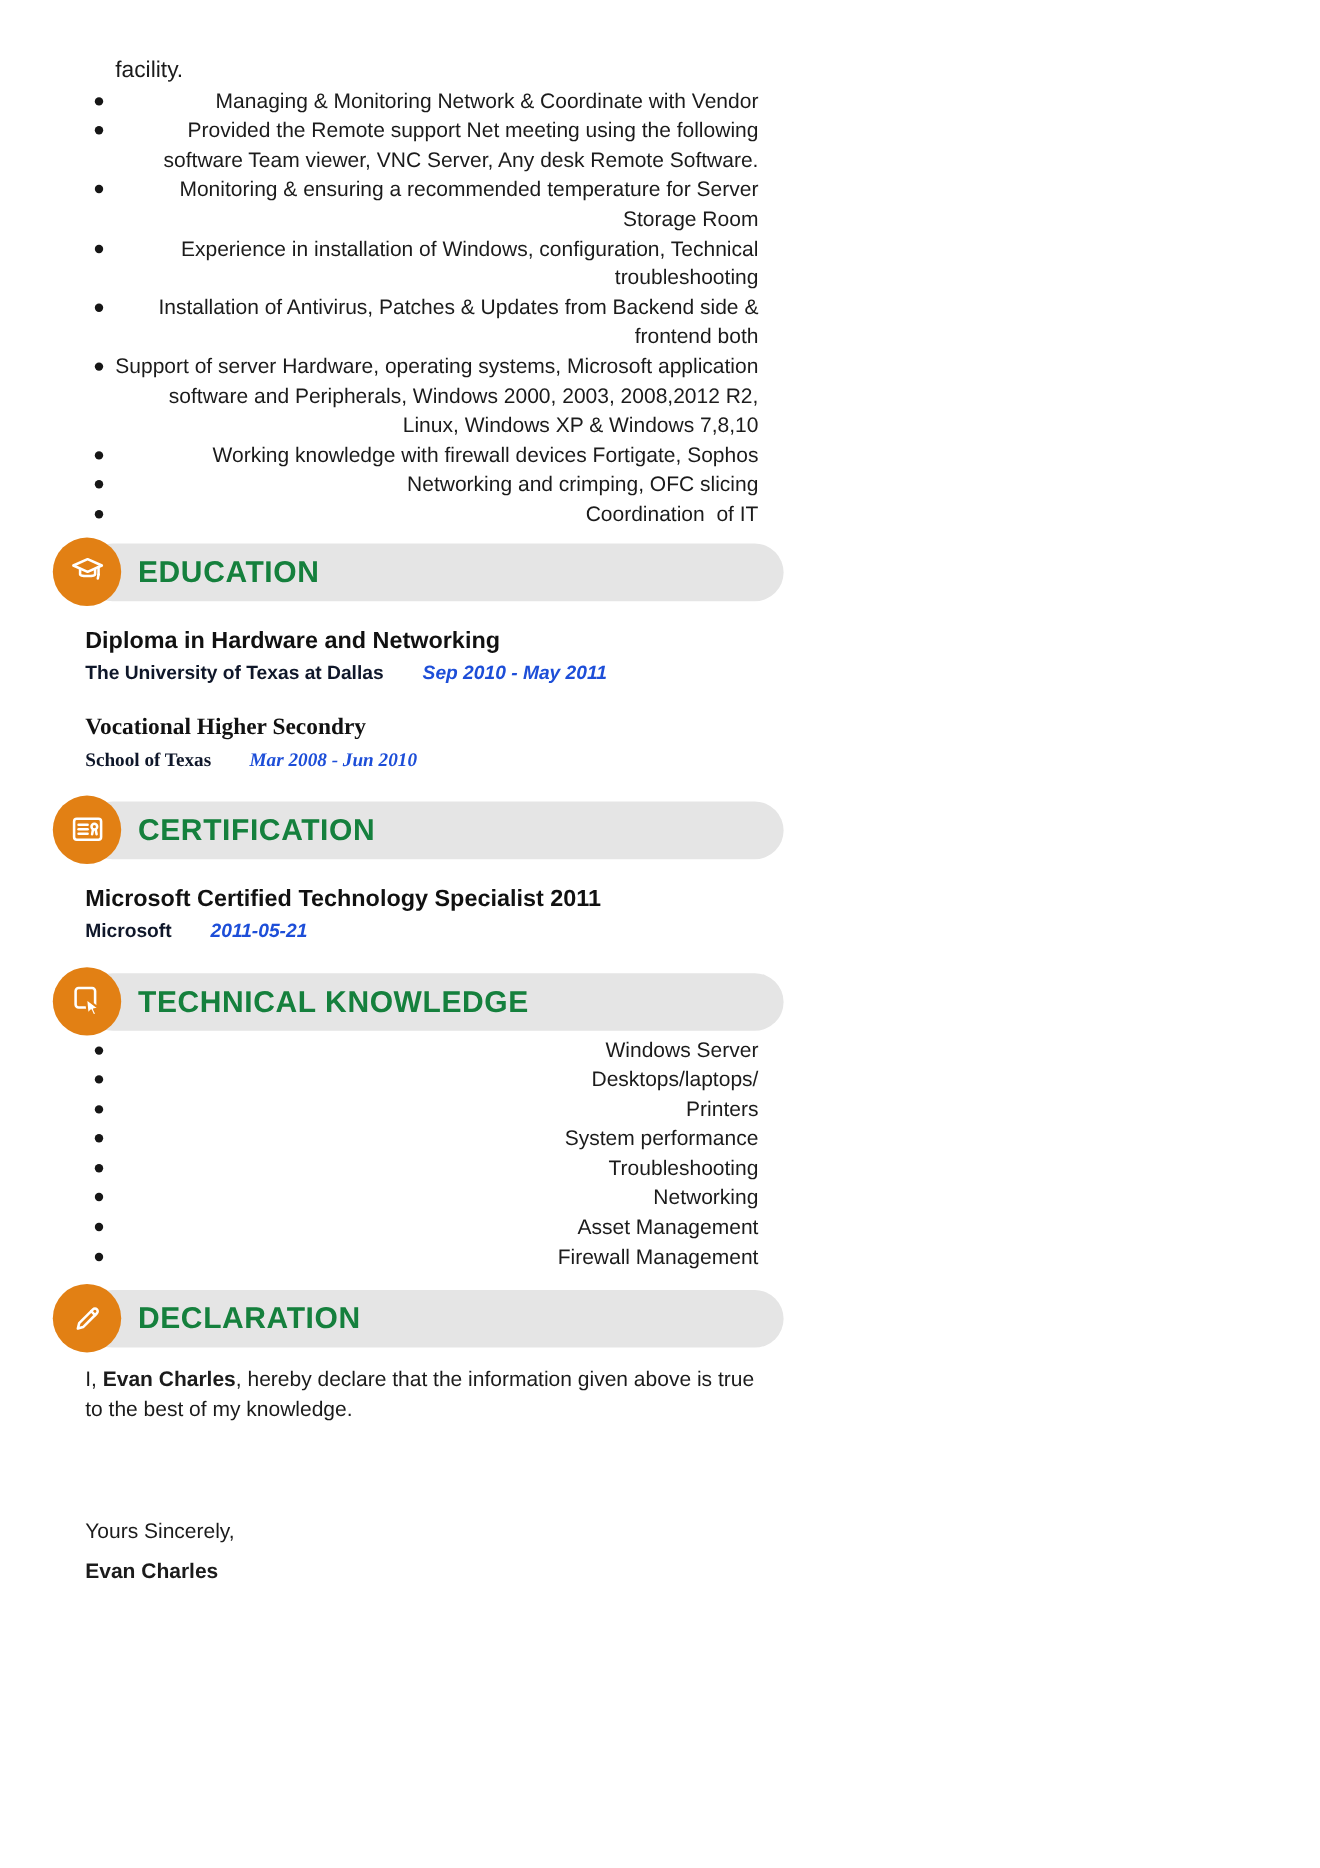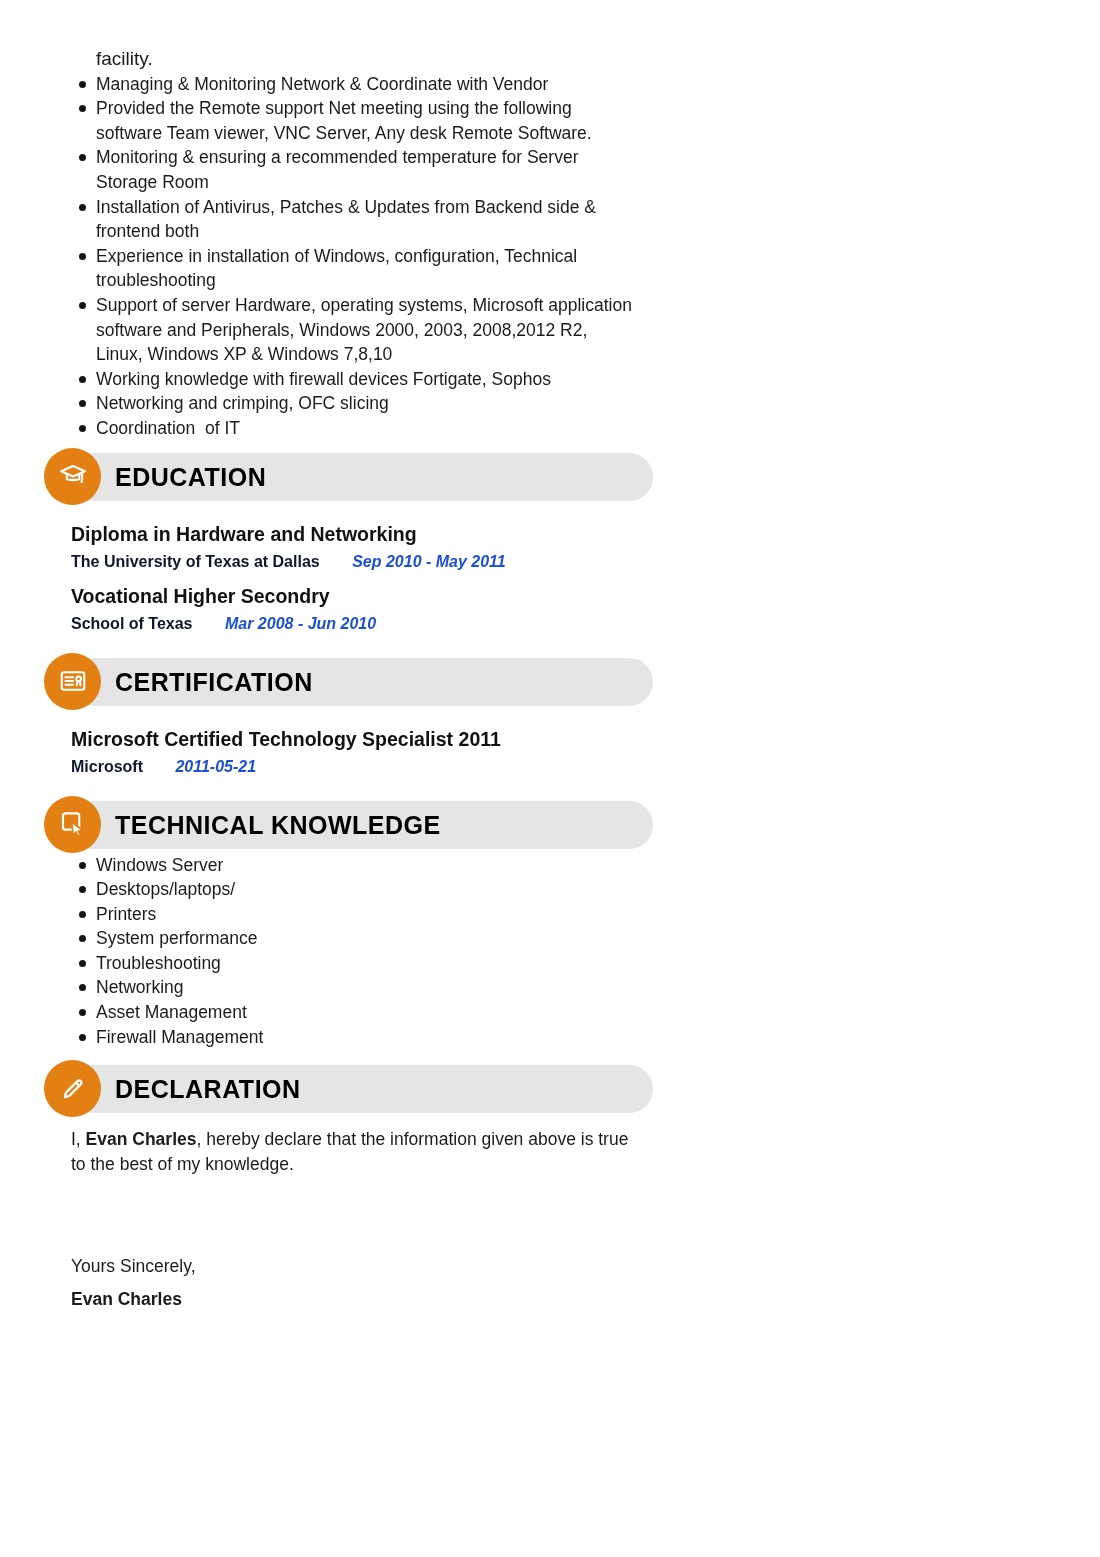--- a/index.html
+++ b/index.html
@@ -23,20 +23,21 @@
     list-style: none;
     margin-left: 78px;
     width: 554px;
   }
   ul.bullets li {
     position: relative;
     padding-left: 18px;
     font-size: 17.5px;
     line-height: 24.6px;
     white-space: pre-wrap;
+    text-align: right;
   }
   ul.bullets li::before {
     content: "";
     position: absolute;
     left: 1px; top: 9px;
     width: 7px; height: 7px;
     border-radius: 50%;
     background: #161616;
   }
 
@@ -57,31 +58,31 @@
     display: flex; align-items: center; justify-content: center;
   }
   .icon-circle svg { width: 30px; height: 30px; }
   .header-title {
     position: absolute;
     left: 115px; top: 0;
     line-height: 48px;
     font-size: 25px;
     font-weight: bold;
     letter-spacing: 0.5px;
-    color: #000000;
+    color: #15803d;
   }
   .mt-edu  { margin-top: 12px; }
   .mt-cert { margin-top: 23px; }
   .mt-tech { margin-top: 23px; }
   .mt-decl { margin-top: 16px; }
 
   
   .entry { margin-left: 71px; }
   .entry.first { margin-top: 21px; }
-  .entry.next  { margin-top: 11px; }
+  .entry.next  { margin-top: 21px; font-family: Liberation Serif, serif; }
   .entry-title { font-size: 19.5px; font-weight: bold; line-height: 25px; color: #111; }
   .entry-meta  { margin-top: 3px; line-height: 23px; }
   .entry-org   { font-size: 16px; font-weight: bold; color: #0f172a; }
   .entry-dates {
     font-size: 16px; font-weight: bold; font-style: italic;
     color: #1d4ed8; margin-left: 28px;
   }
 
   
   ul.bullets.tech { margin-top: 4px; }
@@ -102,22 +103,22 @@
 </head>
 <body>
 
 <div class="page">
 
   <div class="continuation">facility.</div>
   <ul class="bullets">
     <li>Managing &amp; Monitoring Network &amp; Coordinate with Vendor</li>
     <li>Provided the Remote support Net meeting using the following software Team viewer, VNC Server, Any desk Remote Software.</li>
     <li>Monitoring &amp; ensuring a recommended temperature for Server Storage Room</li>
+    <li>Experience in installation of Windows, configuration, Technical troubleshooting</li>
     <li>Installation of Antivirus, Patches &amp; Updates from Backend side &amp; frontend both</li>
-    <li>Experience in installation of Windows, configuration, Technical troubleshooting</li>
     <li>Support of server Hardware, operating systems, Microsoft application software and Peripherals, Windows 2000, 2003, 2008,2012 R2, Linux, Windows XP &amp; Windows 7,8,10</li>
     <li>Working knowledge with firewall devices Fortigate, Sophos</li>
     <li>Networking and crimping, OFC slicing</li>
     <li>Coordination  of IT</li>
   </ul>
 
   <div class="section-header mt-edu">
     <div class="header-bar"></div>
     <div class="icon-circle">
       <svg viewBox="0 0 24 24">

